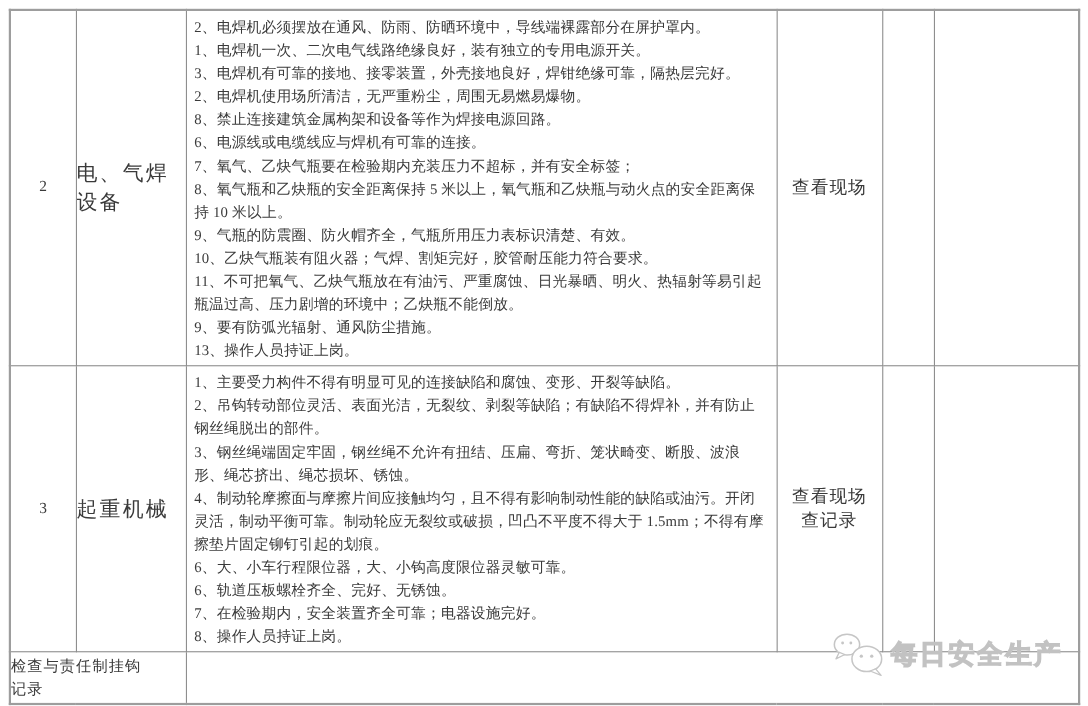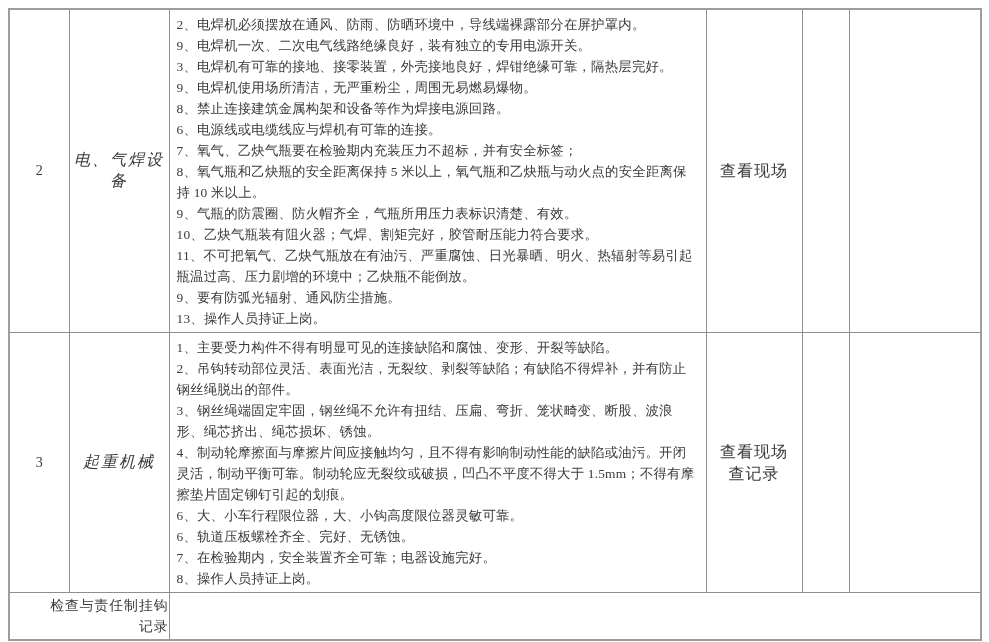--- a/index.html
+++ b/index.html
@@ -40,43 +40,41 @@
   col.c5 { width: 47px; }
   col.c6 { width: 132px; }
   tr.r-main1 { height: 323px; }
   tr.r-main2 { height: 255px; }
   tr.r-footer { height: 47px; }
   .c-num {
     text-align: center;
     font-size: 14px;
   }
   .c-name {
-    text-align: center;
-    font-size: 16px;
+    font-size: 19px;
     letter-spacing: 2px;
-    font-style: italic;
   }
   .c-items {
     vertical-align: top;
     padding: 4px 7px 3px 7px;
   }
   .item {
     font-size: 13.4px;
     line-height: 21px;
     text-align: left;
     letter-spacing: 0.2px;
   }
   .c-method {
     text-align: center;
     font-size: 16px;
     line-height: 22px;
     letter-spacing: 1px;
   }
   .c-footer-label {
-    text-align: right;
+    text-align: left;
     font-size: 13.8px;
     line-height: 21px;
     letter-spacing: 1px;
   }
   .watermark {
     position: absolute;
     left: 756px;
     top: 574px;
     display: flex;
     align-items: center;
@@ -106,23 +104,23 @@
         <col class="c4">
         <col class="c5">
         <col class="c6">
     </colgroup>
     <tbody>
       <tr class="r-main1">
         <td class="c-num">2</td>
         <td class="c-name">电、气焊设备</td>
         <td class="c-items">
           <div class="item">2、电焊机必须摆放在通风、防雨、防晒环境中，导线端裸露部分在屏护罩内。</div>
-          <div class="item">9、电焊机一次、二次电气线路绝缘良好，装有独立的专用电源开关。</div>
+          <div class="item">1、电焊机一次、二次电气线路绝缘良好，装有独立的专用电源开关。</div>
           <div class="item">3、电焊机有可靠的接地、接零装置，外壳接地良好，焊钳绝缘可靠，隔热层完好。</div>
-          <div class="item">9、电焊机使用场所清洁，无严重粉尘，周围无易燃易爆物。</div>
+          <div class="item">2、电焊机使用场所清洁，无严重粉尘，周围无易燃易爆物。</div>
           <div class="item">8、禁止连接建筑金属构架和设备等作为焊接电源回路。</div>
           <div class="item">6、电源线或电缆线应与焊机有可靠的连接。</div>
           <div class="item">7、氧气、乙炔气瓶要在检验期内充装压力不超标，并有安全标签；</div>
           <div class="item">8、氧气瓶和乙炔瓶的安全距离保持 5 米以上，氧气瓶和乙炔瓶与动火点的安全距离保持 10 米以上。</div>
           <div class="item">9、气瓶的防震圈、防火帽齐全，气瓶所用压力表标识清楚、有效。</div>
           <div class="item">10、乙炔气瓶装有阻火器；气焊、割矩完好，胶管耐压能力符合要求。</div>
           <div class="item">11、不可把氧气、乙炔气瓶放在有油污、严重腐蚀、日光暴晒、明火、热辐射等易引起瓶温过高、压力剧增的环境中；乙炔瓶不能倒放。</div>
           <div class="item">9、要有防弧光辐射、通风防尘措施。</div>
           <div class="item">13、操作人员持证上岗。</div>
         </td>
@@ -157,14 +155,27 @@
       <tr class="r-footer">
         <td class="c-footer-label" colspan="2">
           <div>检查与责任制挂钩</div>
           <div>记录</div>
         </td>
         <td class="c-footer-empty" colspan="4"></td>
       </tr>
     </tbody>
   </table>
 
+  <div class="watermark">
+    <svg class="wm-logo" width="50" height="42" viewBox="0 0 50 42">
+      <ellipse cx="14" cy="12" rx="11.5" ry="9.5" fill="#ffffff" stroke="#c6c6c6" stroke-width="1.4"></ellipse>
+      <path d="M7 19 L4 25 L12 21 Z" fill="#ffffff" stroke="#c6c6c6" stroke-width="1.2" stroke-linejoin="round"></path>
+      <circle cx="10" cy="10.5" r="1.3" fill="#c6c6c6"></circle>
+      <circle cx="17.5" cy="10.5" r="1.3" fill="#c6c6c6"></circle>
+      <ellipse cx="32" cy="25" rx="13.5" ry="11.5" fill="#ffffff" stroke="#c6c6c6" stroke-width="1.4"></ellipse>
+      <path d="M40 34 L45 40 L35 36 Z" fill="#ffffff" stroke="#c6c6c6" stroke-width="1.2" stroke-linejoin="round"></path>
+      <circle cx="27" cy="22.5" r="1.5" fill="#c6c6c6"></circle>
+      <circle cx="36.5" cy="22.5" r="1.5" fill="#c6c6c6"></circle>
+    </svg>
+    <span class="wm-text">每日安全生产</span>
+  </div>
 
 </div>
 
 </body></html>

